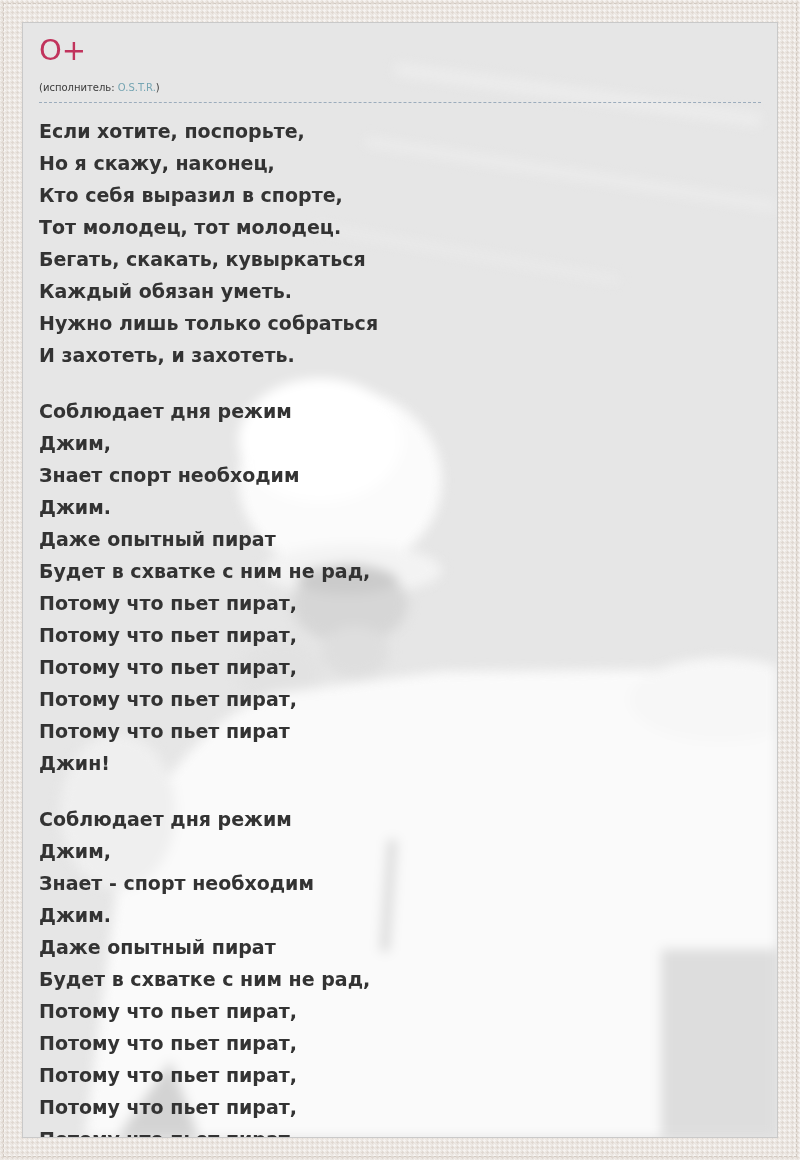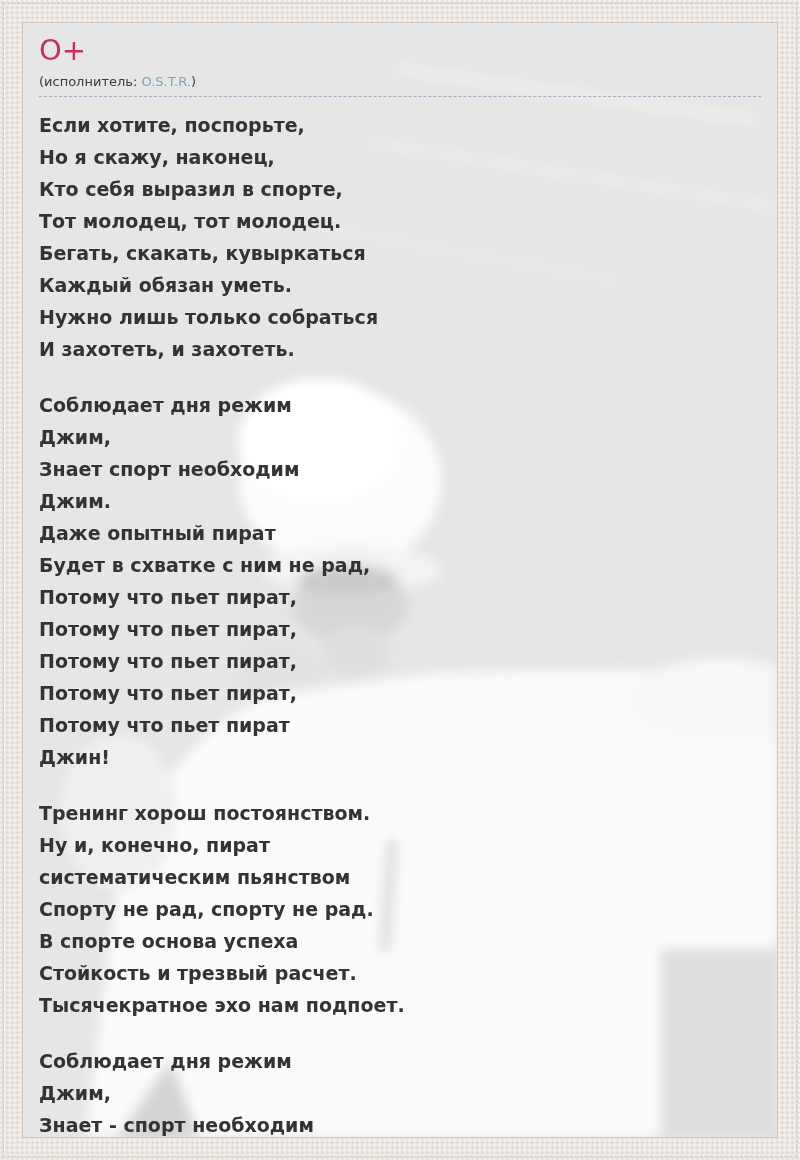--- a/index.html
+++ b/index.html
@@ -48,22 +48,22 @@
     padding: 12px 16px 0 16px;
   }
   .song-title {
     margin: 0;
     font-size: 29px;
     line-height: 30px;
     font-weight: normal;
     color: #c1335c;
   }
   .artist-line {
-    margin-top: 8px;
-    font-size: 13px;
+    margin-top: 14px;
+    font-size: 10px;
     line-height: 18px;
     color: #3a3a3a;
     padding-bottom: 5px;
     border-bottom: 1px dashed #9cacbc;
   }
   .artist-line a {
     color: #76a5b3;
     text-decoration: none;
     cursor: pointer;
   }
@@ -115,17 +115,16 @@
   </svg>
 
   <div class="header">
     <h1 class="song-title">О+</h1>
     <div class="artist-line"><span>(исполнитель: </span><a href="#">O.S.T.R.</a><span>)</span></div>
   </div>
 
   <div class="lyrics" id="lyrics">
       <p class="stanza">Если хотите, поспорьте,<br>Но я скажу, наконец,<br>Кто себя выразил в спорте,<br>Тот молодец, тот молодец.<br>Бегать, скакать, кувыркаться<br>Каждый обязан уметь.<br>Нужно лишь только собраться<br>И захотеть, и захотеть.</p>
       <p class="stanza">Соблюдает дня режим<br>Джим,<br>Знает спорт необходим<br>Джим.<br>Даже опытный пират<br>Будет в схватке с ним не рад,<br>Потому что пьет пират,<br>Потому что пьет пират,<br>Потому что пьет пират,<br>Потому что пьет пират,<br>Потому что пьет пират<br>Джин!</p>
-      <p class="stanza">Тренинг хорош постоянством.<br>Ну и, конечно, пират<br>систематическим пьянством<br>Спорту не рад, спорту не рад.<br>В спорте основа успеха<br>Стойкость и трезвый расчет.<br>Тысячекратное эхо нам подпоет.</p>
       <p class="stanza">Соблюдает дня режим<br>Джим,<br>Знает - спорт необходим<br>Джим.<br>Даже опытный пират<br>Будет в схватке с ним не рад,<br>Потому что пьет пират,<br>Потому что пьет пират,<br>Потому что пьет пират,<br>Потому что пьет пират,<br>Потому что пьет пират<br>Джин!</p>
     </div>
 
 </div>
 
 </body></html>

